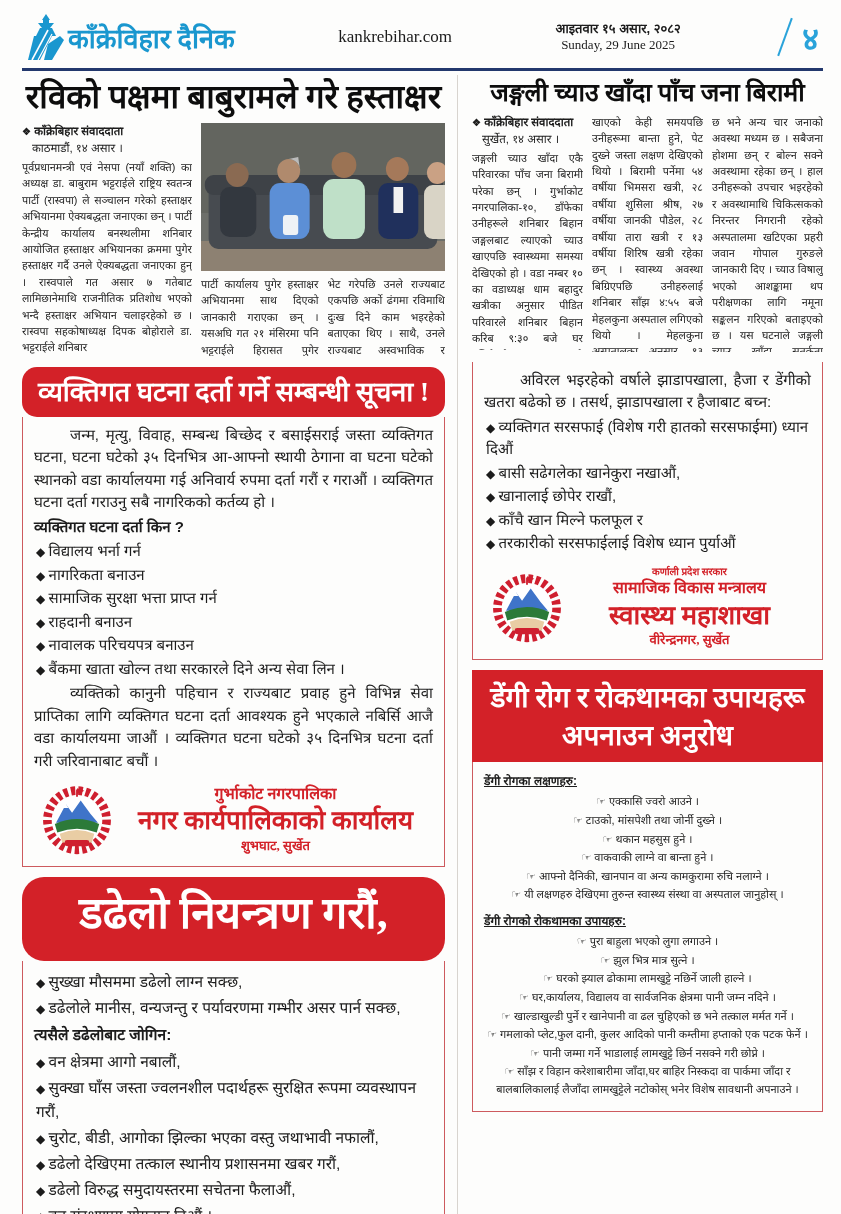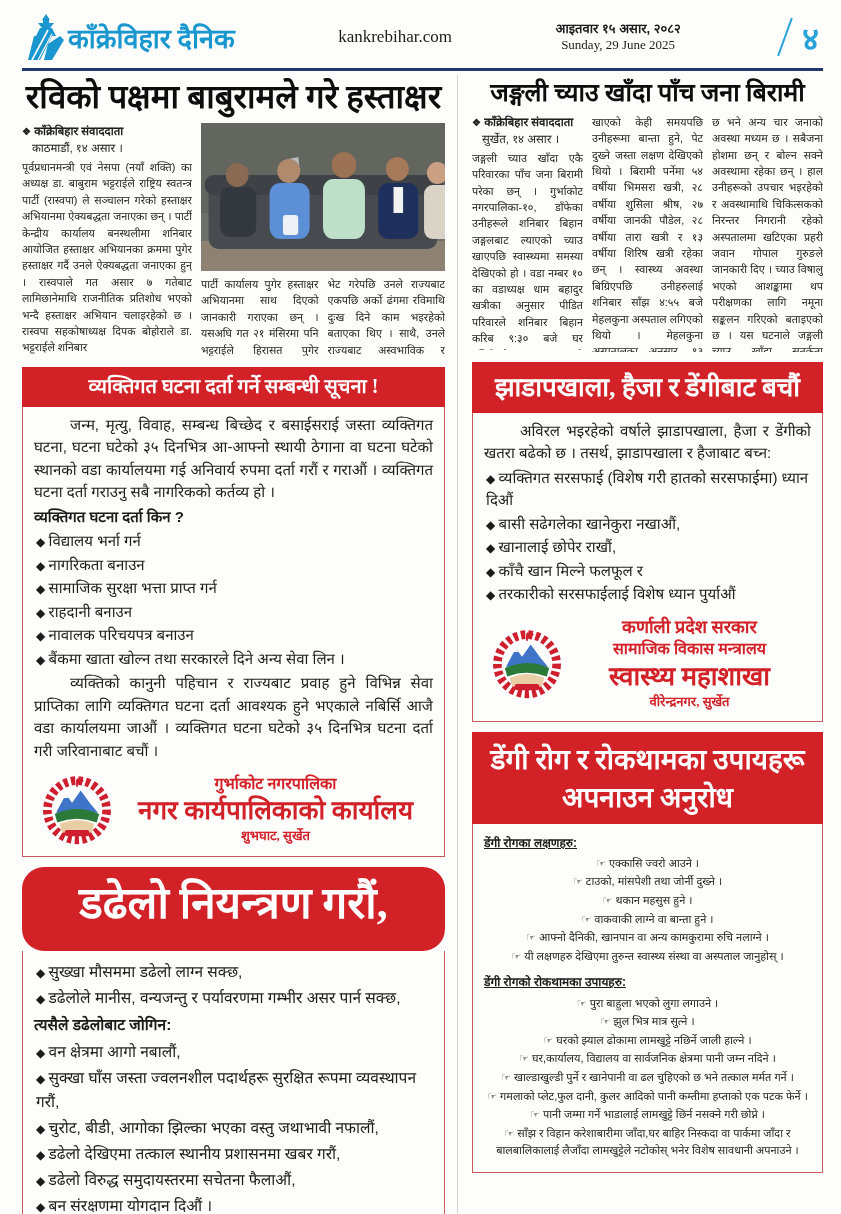--- a/index.html
+++ b/index.html
@@ -40,32 +40,32 @@
   .a1-left { height:234px; overflow:hidden; }
   .photo { width:100%; height:148px; display:block; }
   .a1-sub { display:grid; grid-template-columns:1fr 1fr; column-gap:9px; margin-top:5px; height:80px; overflow:hidden; }
   .a2-cols { display:grid; grid-template-columns:1fr 1fr 1fr; column-gap:9px; height:238px; overflow:hidden; }
 
   
   .box { margin-top:10px; }
   .redbar { background:#d32128; color:#fff; font-weight:700; text-align:center;
     font-family:"Liberation Serif",serif; }
   .box-body { border:1px solid #cd5a5e; border-top:none; padding:7px 11px 4px; }
-  .notice .redbar { font-size:20px; padding:5px 6px 8px; }
+  .notice .redbar { font-size:27px; padding:5px 6px 8px;border-radius:15px; }
   .notice .box-body { font-size:15px; line-height:1.5; }
   .para-j { text-align:justify; margin:0 0 2px; }
   .indent { text-indent:36px; }
   .subhead { font-weight:700; margin:2px 0; }
   ul.dia { list-style:none; margin:2px 0; padding:0; }
   ul.dia li { padding-left:2px; margin:1px 0; }
   ul.dia li:before { content:"◆ "; font-size:12px; }
   .orgrow { display:flex; align-items:center; gap:10px; padding:8px 6px 6px; }
   .org-text { flex:1; text-align:center; color:#d32128; font-weight:700; line-height:1.3;
     font-family:"Liberation Serif",serif; }
-  .org-s { font-size:18px; }
+  .org-s { font-size:10px; }
   .org-m { font-size:16px; }
   .org-big { font-size:26px; }
   .org-loc { font-size:13px; font-weight:700; }
   .emblem { width:74px; height:74px; flex:0 0 74px; }
   .emblem svg { width:100%; height:100%; }
 
   .health .redbar { font-size:26px; padding:6px 2px 9px; }
   .health .box-body { font-size:15px; line-height:1.5; }
 
   .fire .redbar { font-size:44px; padding:4px 2px 20px;border-radius:22px; }
@@ -225,21 +225,20 @@
             </div>
             <div class="dateline">सुर्खेत, १४ असार ।</div>
             <div class="newstext" style="height:200px;">जङ्गली च्याउ खाँदा एकै परिवारका पाँच जना बिरामी परेका छन् । गुर्भाकोट नगरपालिका-१०, डाँफेका उनीहरूले शनिबार बिहान जङ्गलबाट ल्याएको च्याउ खाएपछि स्वास्थ्यमा समस्या देखिएको हो । वडा नम्बर १० का वडाध्यक्ष धाम बहादुर खत्रीका अनुसार पीडित परिवारले शनिबार बिहान करिब ९:३० बजे घर नजिकैको जङ्गलबाट ल्याएको नाम नखुलेको च्याउ पकाएर खाएका थिए । च्याउ</div>
           </div>
           <div class="newstext">खाएको केही समयपछि उनीहरूमा बान्ता हुने, पेट दुख्ने जस्ता लक्षण देखिएको थियो । बिरामी पर्नेमा ५४ वर्षीया भिमसरा खत्री, २८ वर्षीया शुसिला श्रीष, २७ वर्षीया जानकी पौडेल, २८ वर्षीया तारा खत्री र १३ वर्षीया शिरिष खत्री रहेका छन् । स्वास्थ्य अवस्था बिग्रिएपछि उनीहरुलाई शनिबार साँझ ४:५५ बजे मेहलकुना अस्पताल लगिएको थियो । मेहलकुना अस्पतालका अनुसार, १३ वर्षीया शिरिष खत्रीको अवस्था सामान्य रहेको</div>
           <div class="newstext">छ भने अन्य चार जनाको अवस्था मध्यम छ । सबैजना होशमा छन् र बोल्न सक्ने अवस्थामा रहेका छन् । हाल उनीहरूको उपचार भइरहेको र अवस्थामाथि चिकित्सकको निरन्तर निगरानी रहेको अस्पतालमा खटिएका प्रहरी जवान गोपाल गुरुङले जानकारी दिए । च्याउ विषालु भएको आशङ्कामा थप परीक्षणका लागि नमूना सङ्कलन गरिएको बताइएको छ । यस घटनाले जङ्गली च्याउ खाँदा सतर्कता अपनाउनु पर्ने आवश्यकता भनै बढाएको छ ।</div>
         </div>
       </div>
 
       <div class="box health">
-        <div class="redbar">झाडापखाला, हैजा र डेंगीबाट बचौं</div>
         <div class="box-body">
           <p class="para-j indent">अविरल भइरहेको वर्षाले झाडापखाला, हैजा र डेंगीको खतरा बढेको छ । तसर्थ, झाडापखाला र हैजाबाट बच्न:</p>
           <ul class="dia">
             <li>व्यक्तिगत सरसफाई (विशेष गरी हातको सरसफाईमा) ध्यान दिऔं</li>
             <li>बासी सढेगलेका खानेकुरा नखाऔं,</li>
             <li>खानालाई छोपेर राखौं,</li>
             <li>काँचै खान मिल्ने फलफूल र</li>
             <li>तरकारीको सरसफाईलाई विशेष ध्यान पुर्याऔं</li>
           </ul>
           <div class="orgrow">

